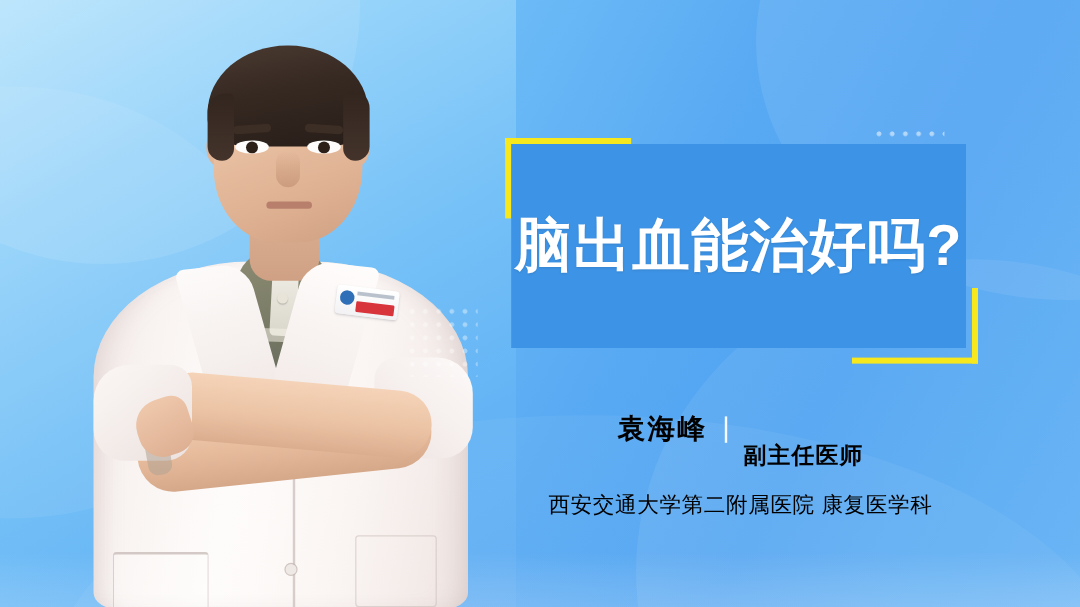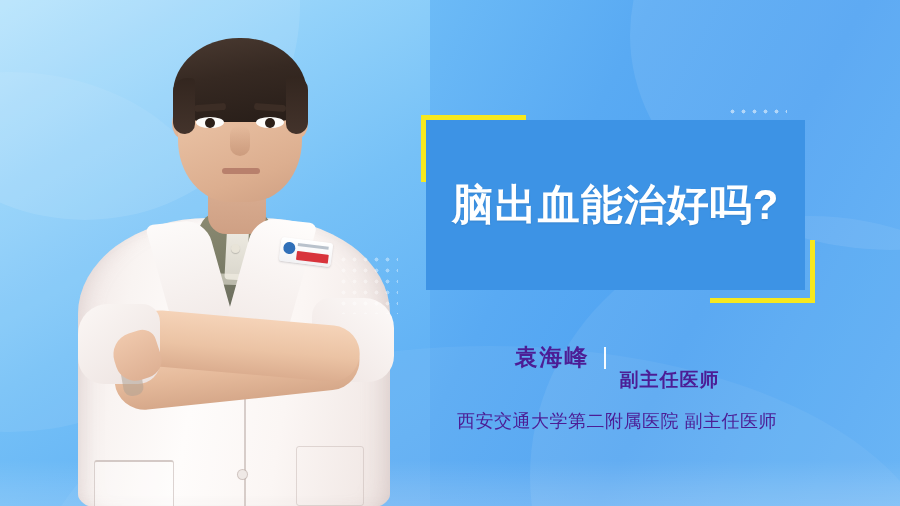--- a/index.html
+++ b/index.html
@@ -344,34 +344,34 @@
     background: #3d93e5;
   }
   .title-text {
     position: absolute;
     left: 426px; top: 120px;
     width: 379px; height: 170px;
     display: flex;
     align-items: center;
     justify-content: center;
     color: #ffffff;
-    font-size: 42px;
+    font-size: 48px;
     font-weight: bold;
     letter-spacing: 1px;
     white-space: nowrap;
     text-shadow: 0 1px 2px rgba(0,0,0,0.10);
   }
 
   
   .caption {
     position: absolute;
     left: 426px; top: 322px;
     width: 382px;
     text-align: center;
-    color: #4c1d95;
+    color: #000000;
   }
   .caption-row1 {
     display: flex;
     align-items: center;
     justify-content: center;
     gap: 14px;
     margin-bottom: 16px;
   }
   .doc-name {
     font-size: 23px;
@@ -461,16 +461,16 @@
   <div class="title-card"></div>
   <div class="card-bracket-br"></div>
   <div class="title-text">脑出血能治好吗?</div>
 
   <div class="caption">
     <div class="caption-row1">
       <span class="doc-name">袁海峰</span>
       <span class="divider-bar"></span>
       <span class="doc-title">副主任医师</span>
     </div>
-    <div class="caption-row2">西安交通大学第二附属医院  副主任医师</div>
+    <div class="caption-row2">西安交通大学第二附属医院  康复医学科</div>
   </div>
 
 </div>
 
 </body></html>

